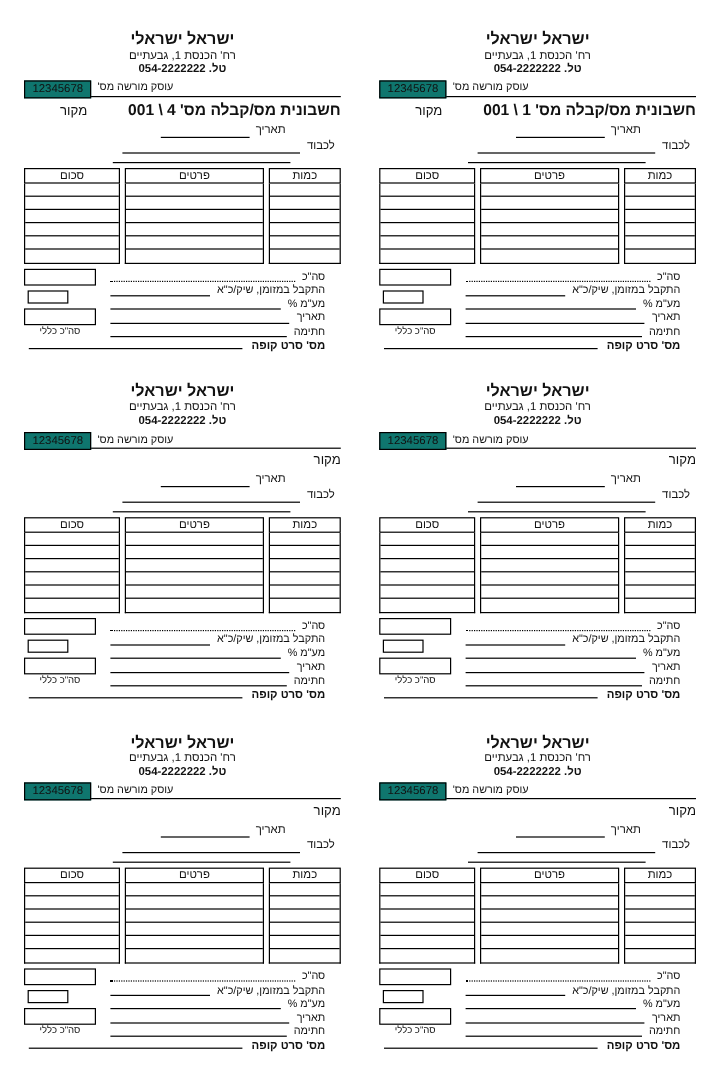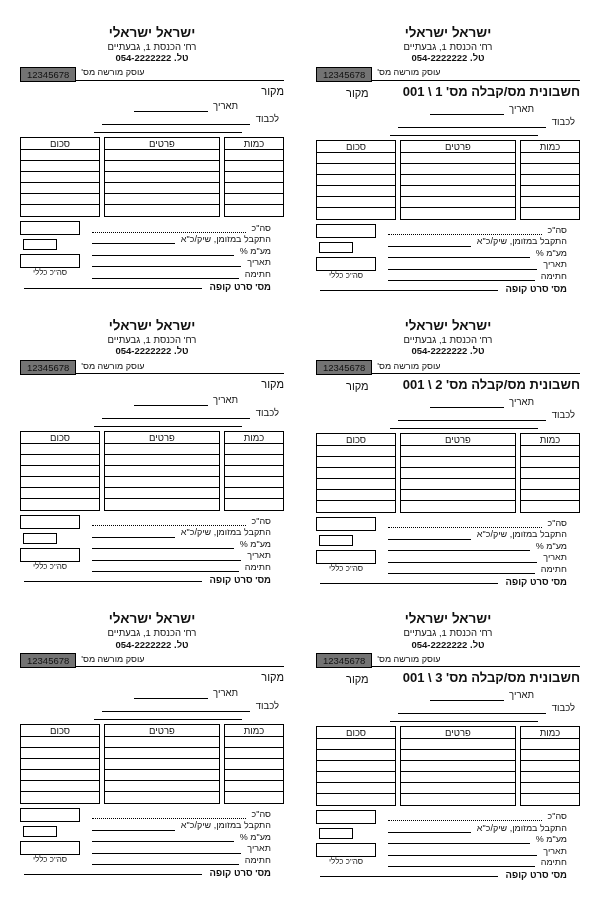--- a/index.html
+++ b/index.html
@@ -12,21 +12,21 @@
 
   .hdr { text-align:center; }
   .biz-name  { font-size:13.5px; font-weight:bold; line-height:1.1; }
   .biz-addr  { font-size:9.5px; margin-top:1px; line-height:1.1; }
   .biz-phone { font-size:9.5px; font-weight:bold; margin-top:1px; line-height:1.1; }
 
   .dealer-row { display:flex; justify-content:flex-end; align-items:flex-end;
                 border-bottom:1px solid #000; margin-top:1px; }
   .dealer-label { font-size:9px; margin-left:5px; padding-bottom:2px; }
   .dealer-box { border:1px solid #000; padding:0 6px; font-size:9.5px; line-height:13px;
-                position:relative; bottom:-2px; background:#737373; }
+                position:relative; bottom:-2px; background:#0f766e; }
 
   .title-row { display:flex; justify-content:space-between; align-items:flex-end;
                margin-top:4px; padding-left:30px; }
   .form-title { font-weight:bold; font-size:13px; white-space:nowrap; }
   .num { font-weight:bold; unicode-bidi:isolate; }
   .original { font-size:11px; }
 
   .date-row { display:flex; align-items:flex-end; margin-top:4px; padding-right:46px; height:11px; }
   .lbl { font-size:9.5px; white-space:nowrap; }
   .date-line { width:74px; border-bottom:1px solid #000; height:9px; margin-right:5px; }
@@ -178,20 +178,24 @@
       <div class="biz-addr">רח' הכנסת 1, גבעתיים</div>
       <div class="biz-phone">טל. 054-2222222</div>
     </div>
 
     <div class="dealer-row">
       <span class="dealer-label">עוסק מורשה מס'</span>
       <span class="dealer-box">12345678</span>
     </div>
 
     <div class="title-row">
+      <div class="form-title">
+        <span>חשבונית מס/קבלה מס'</span>
+        <span class="num" dir="ltr">001 \ 4</span>
+      </div>
       <span class="original">מקור</span>
     </div>
 
     <div class="date-row">
       <span class="lbl">תאריך</span>
       <span class="date-line"></span>
     </div>
 
     <div class="to-row">
       <span class="lbl">לכבוד</span>
@@ -280,24 +284,20 @@
       <div class="biz-addr">רח' הכנסת 1, גבעתיים</div>
       <div class="biz-phone">טל. 054-2222222</div>
     </div>
 
     <div class="dealer-row">
       <span class="dealer-label">עוסק מורשה מס'</span>
       <span class="dealer-box">12345678</span>
     </div>
 
     <div class="title-row">
-      <div class="form-title">
-        <span>חשבונית מס/קבלה מס'</span>
-        <span class="num" dir="ltr">001 \ 2</span>
-      </div>
       <span class="original">מקור</span>
     </div>
 
     <div class="date-row">
       <span class="lbl">תאריך</span>
       <span class="date-line"></span>
     </div>
 
     <div class="to-row">
       <span class="lbl">לכבוד</span>
@@ -488,24 +488,20 @@
       <div class="biz-addr">רח' הכנסת 1, גבעתיים</div>
       <div class="biz-phone">טל. 054-2222222</div>
     </div>
 
     <div class="dealer-row">
       <span class="dealer-label">עוסק מורשה מס'</span>
       <span class="dealer-box">12345678</span>
     </div>
 
     <div class="title-row">
-      <div class="form-title">
-        <span>חשבונית מס/קבלה מס'</span>
-        <span class="num" dir="ltr">001 \ 3</span>
-      </div>
       <span class="original">מקור</span>
     </div>
 
     <div class="date-row">
       <span class="lbl">תאריך</span>
       <span class="date-line"></span>
     </div>
 
     <div class="to-row">
       <span class="lbl">לכבוד</span>

